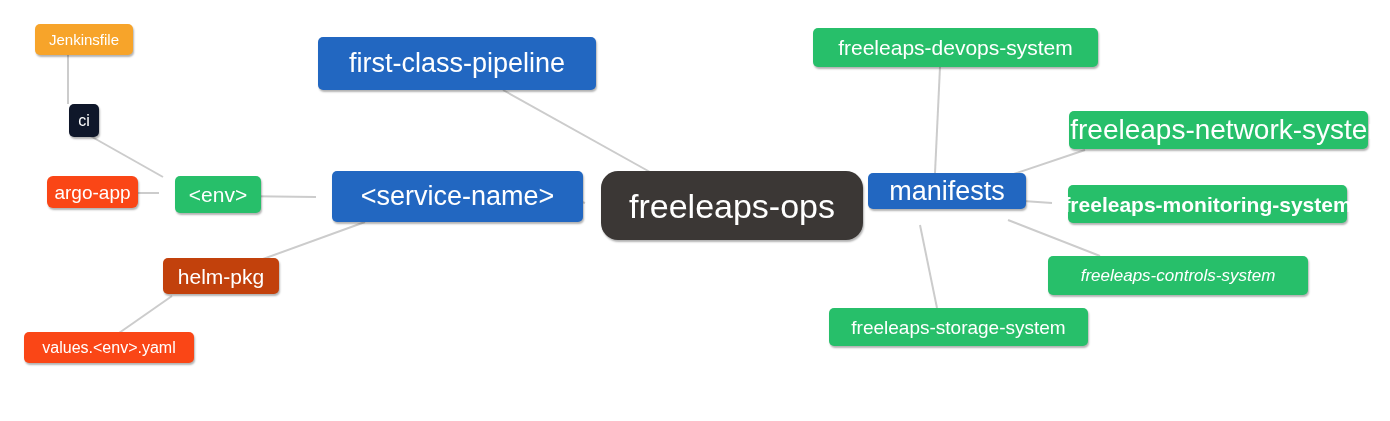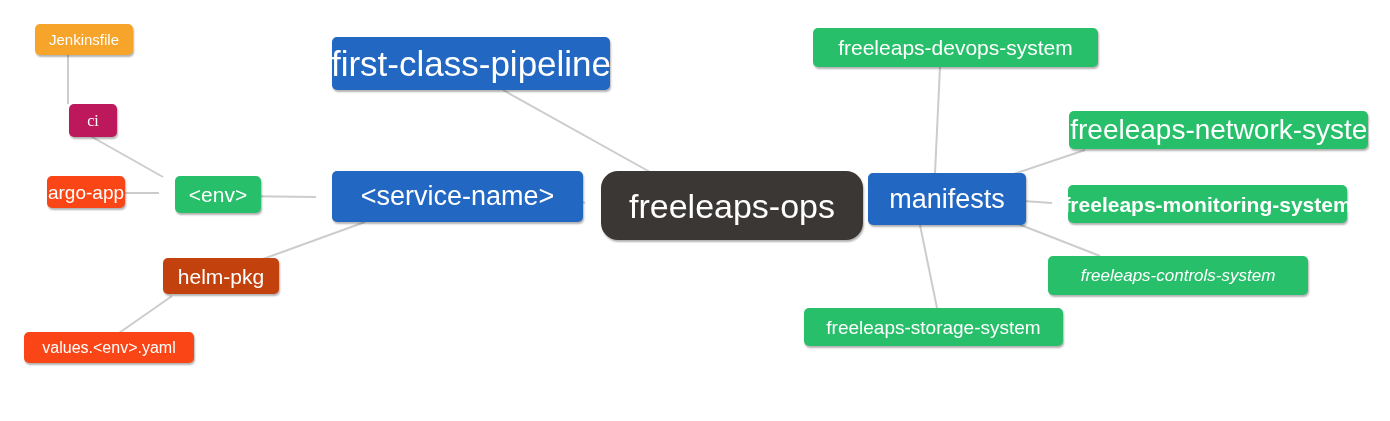--- a/index.html
+++ b/index.html
@@ -59,28 +59,28 @@
       <line x1="567" y1="197" x2="585" y2="203" stroke="#cccccc" stroke-width="2"></line>
       <line x1="847" y1="203" x2="852" y2="201" stroke="#cccccc" stroke-width="2"></line>
       <line x1="935" y1="173" x2="940" y2="67" stroke="#cccccc" stroke-width="2"></line>
       <line x1="1005" y1="177" x2="1085" y2="150" stroke="#cccccc" stroke-width="2"></line>
       <line x1="1010" y1="200" x2="1052" y2="203" stroke="#cccccc" stroke-width="2"></line>
       <line x1="1008" y1="220" x2="1100" y2="256" stroke="#cccccc" stroke-width="2"></line>
       <line x1="920" y1="225" x2="937" y2="308" stroke="#cccccc" stroke-width="2"></line>
     </svg>
   <div class="nodes">
       <div class="node" style="left: 19px; top: 24px; width: 98px; height: 31px; font-size: 15px; background: rgb(247, 164, 42);">Jenkinsfile</div>
-      <div class="node" style="left: 53px; top: 104px; width: 48px; height: 33px; font-size: 16px; background: #be185d; font-family: Liberation Serif, serif;">ci</div>
-      <div class="node" style="left: 31px; top: 176px; width: 78px; height: 32px; font-size: 19px; background: rgb(250, 70, 22);">argo-app</div>
+      <div class="node" style="left: 53px; top: 104px; width: 30px; height: 33px; font-size: 16px; background: #0f172a;">ci</div>
+      <div class="node" style="left: 31px; top: 176px; width: 91px; height: 32px; font-size: 19px; background: rgb(250, 70, 22); border-radius: 6px;">argo-app</div>
       <div class="node" style="left: 159px; top: 176px; width: 86px; height: 37px; font-size: 21px; background: rgb(39, 191, 106);">&lt;env&gt;</div>
       <div class="node" style="left: 147px; top: 258px; width: 116px; height: 36px; font-size: 21px; background: #c2410c;">helm-pkg</div>
       <div class="node" style="left: 8px; top: 332px; width: 170px; height: 31px; font-size: 16px; background: rgb(250, 70, 22);">values.&lt;env&gt;.yaml</div>
-      <div class="node" style="left: 316px; top: 37px; width: 278px; height: 53px; font-size: 35px; background: rgb(34, 103, 193);">first-class-pipeline</div>
+      <div class="node" style="left: 302px; top: 37px; width: 278px; height: 53px; font-size: 27px; background: rgb(34, 103, 193);">first-class-pipeline</div>
       <div class="node" style="left: 316px; top: 171px; width: 251px; height: 51px; font-size: 27px; background: rgb(34, 103, 193);">&lt;service-name&gt;</div>
       <div class="node" style="left: 585px; top: 171px; width: 262px; height: 69px; font-size: 34px; background: rgb(59, 55, 53); border-radius: 17px;">freeleaps-ops</div>
-      <div class="node" style="left: 852px; top: 173px; width: 158px; height: 52px; font-size: 27px; background: rgb(34, 103, 193);">manifests</div>
+      <div class="node" style="left: 852px; top: 173px; width: 158px; height: 36px; font-size: 27px; background: rgb(34, 103, 193);">manifests</div>
       <div class="node" style="left: 797px; top: 28px; width: 285px; height: 39px; font-size: 21px; background: rgb(39, 191, 106);">freeleaps-devops-system</div>
       <div class="node" style="left: 1053px; top: 111px; width: 299px; height: 38px; font-size: 28px; background: rgb(39, 191, 106); padding-left: 24px;">freeleaps-network-system</div>
       <div class="node" style="left: 1052px; top: 185px; width: 279px; height: 38px; font-size: 21px; background: rgb(39, 191, 106); font-weight: bold;">freeleaps-monitoring-system</div>
       <div class="node" style="left: 1032px; top: 256px; width: 260px; height: 39px; font-size: 17px; background: rgb(39, 191, 106); font-style: italic;">freeleaps-controls-system</div>
-      <div class="node" style="left: 788px; top: 308px; width: 259px; height: 38px; font-size: 19px; background: rgb(39, 191, 106);">freeleaps-storage-system</div>
+      <div class="node" style="left: 813px; top: 308px; width: 259px; height: 38px; font-size: 19px; background: rgb(39, 191, 106);">freeleaps-storage-system</div>
     </div>
 </div>
 
 </body></html>

